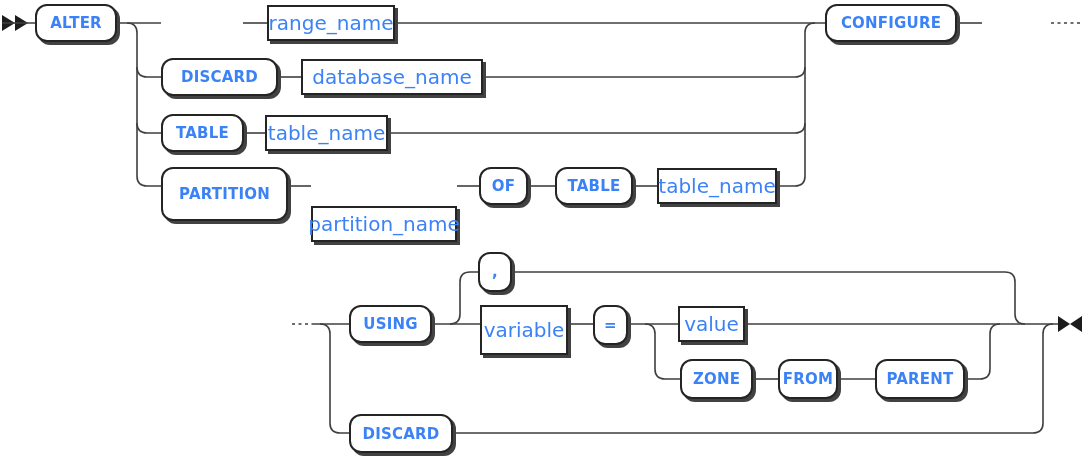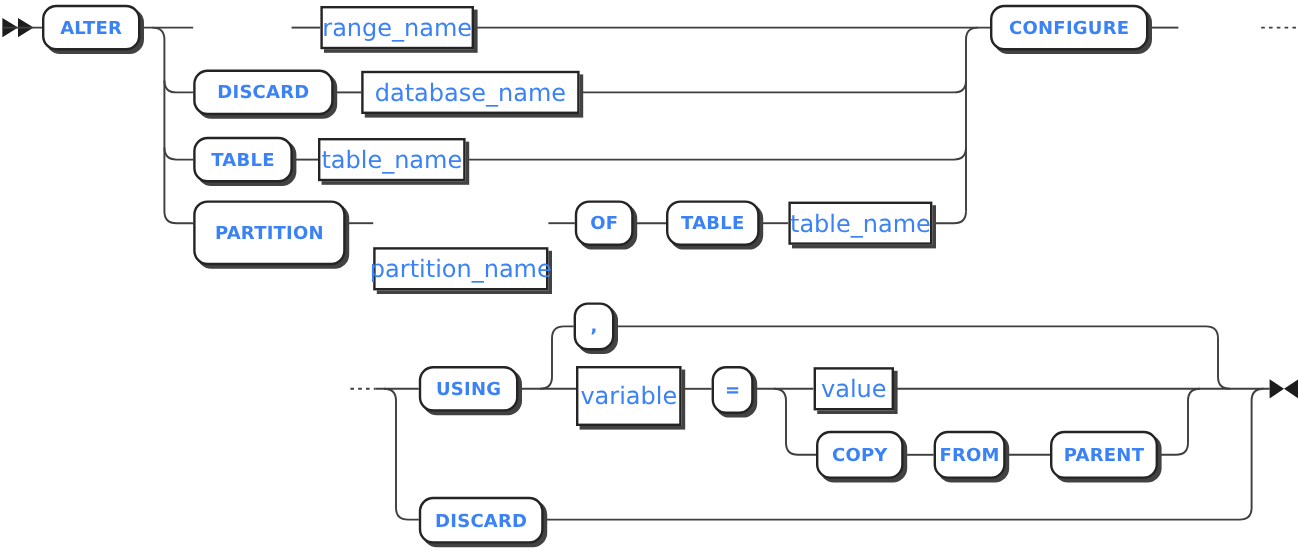--- a/index.html
+++ b/index.html
@@ -133,19 +133,19 @@
   <div class="node var" style="left:311px; top:168px; width:146px; height:36px;margin-top:38px;">partition_name</div>
   <div class="node kw" style="left:479px; top:167px; width:49px;  height:38px;">OF</div>
   <div class="node kw" style="left:555px; top:167px; width:78px;  height:38px;">TABLE</div>
   <div class="node var" style="left:657px; top:168px; width:120px; height:36px;">table_name</div>
 
   <div class="node kw" style="left:349px; top:305px; width:83px;  height:38px;">USING</div>
   <div class="node kw" style="left:478px; top:252px; width:34px;  height:40px;">,</div>
   <div class="node var" style="left:480px; top:305px; width:88px;  height:50px;">variable</div>
   <div class="node kw" style="left:593px; top:305px; width:35px;  height:40px;">=</div>
   <div class="node var" style="left:678px; top:306px; width:67px;  height:36px;">value</div>
-  <div class="node kw" style="left:680px; top:359px; width:73px;  height:40px;">COPY</div>
+  <div class="node kw" style="left:680px; top:359px; width:73px;  height:40px;">ZONE</div>
   <div class="node kw" style="left:778px; top:359px; width:60px;  height:40px;">FROM</div>
   <div class="node kw" style="left:349px; top:414px; width:104px; height:39px;">DISCARD</div>
 
   <div class="node kw" style="left:875px; top:359px; width:90px;  height:40px;">PARENT</div>
 
 </div>
 
 </body></html>

